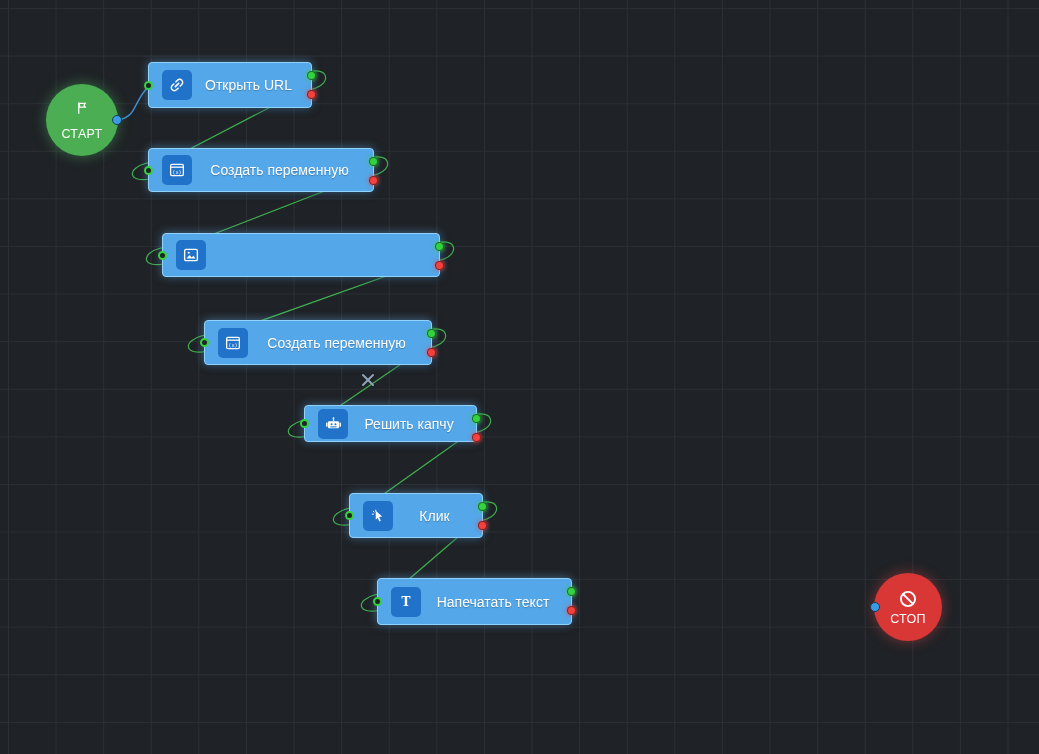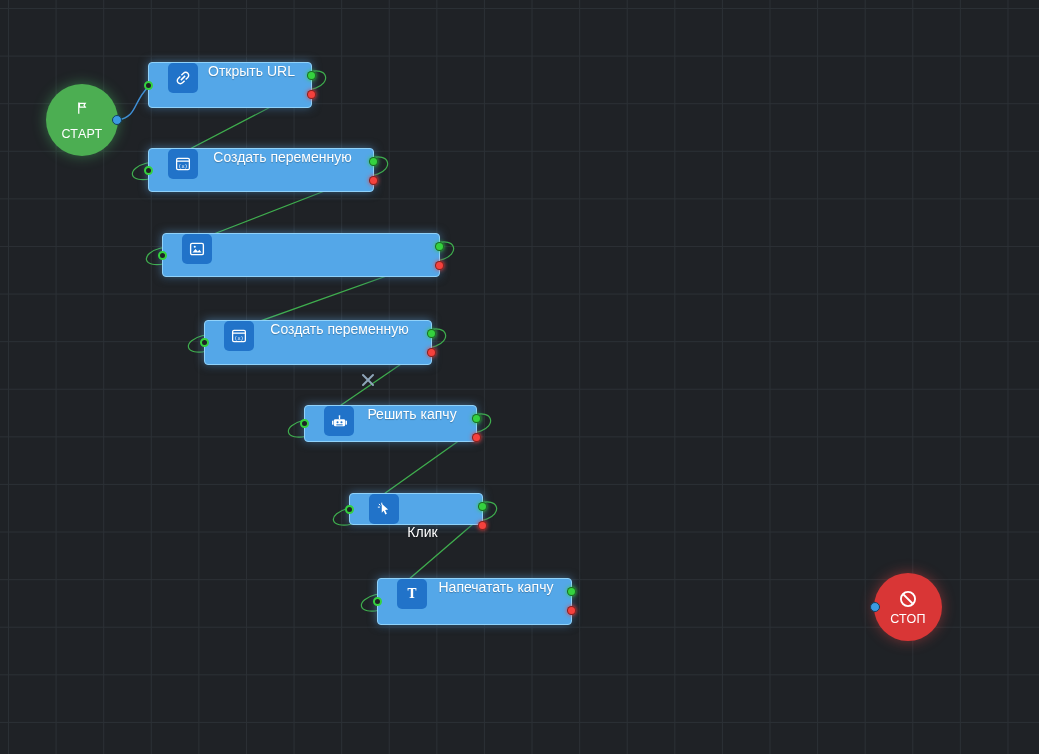--- a/index.html
+++ b/index.html
@@ -14,24 +14,24 @@
     background-image:
       linear-gradient(var(--grid-line,#2b3035) 1px,transparent 1px),
       linear-gradient(90deg,var(--grid-line,#2b3035) 1px,transparent 1px);
     background-size:47.6px 47.6px;
     background-position:8px 8px;
   }
   #wires{position:absolute;left:0;top:0;width:1039px;height:754px;}
   #nodes-layer{position:absolute;left:0;top:0;width:100%;height:100%;}
 
   .action-node{
-    position:absolute;display:flex;
+    position:absolute;display:flex;align-items:center;
     background:var(--node-fill,#54a7e8);
     border:1px solid var(--node-border,#90d2fa);
-    border-radius:4px;box-sizing:border-box;padding-left:19px;
+    border-radius:4px;box-sizing:border-box;padding-left:13px;
     box-shadow:0 0 10px var(--node-glow,rgba(110,185,250,.5)),2px 3px 6px rgba(0,0,0,.35);
   }
   .icon-box{
     width:30px;height:30px;border-radius:5px;flex:none;
     background:var(--icon-box,#2173c9);
     display:flex;align-items:center;justify-content:center;
   }
   .node-label{
     flex:1;text-align:center;color:var(--label-text,#fff);
     font-size:14px;white-space:nowrap;padding:0 10px 0 4px;
@@ -161,39 +161,39 @@
             <circle cx="12" cy="5.2" r="1.2" fill="#fff"></circle>
             <rect x="2.6" y="11" width="1.8" height="5" fill="#fff"></rect>
             <rect x="19.6" y="11" width="1.8" height="5" fill="#fff"></rect>
           </svg>
         </span>
         <span class="node-label">Решить капчу</span>
         <span class="port port-in"></span>
         <span class="port port-ok"></span>
         <span class="port port-fail"></span>
       </div>
-      <div class="action-node" style="left: 349px; top: 493px; width: 134px; height: 32px; flex-direction: column;">
+      <div class="action-node" style="left: 349px; top: 493px; width: 134px; height: 45px;">
         <span class="icon-box">
           <svg width="18" height="18" viewBox="0 0 24 24">
             <path d="M9 5l8.5 7.8-4 .6 2.3 4.8-2 1-2.3-4.9L9 17z" fill="#fff"></path>
             <path d="M5.2 5.2l1.9 1.9M3.8 9.5h2.7M9 3.6v2.7" stroke="#fff" stroke-width="1.3" fill="none"></path>
           </svg>
         </span>
         <span class="node-label">Клик</span>
         <span class="port port-in"></span>
         <span class="port port-ok"></span>
         <span class="port port-fail"></span>
       </div>
       <div class="action-node" style="left: 377px; top: 578px; width: 195px; height: 47px;">
         <span class="icon-box">
           <svg width="18" height="18" viewBox="0 0 24 24">
             <text x="12" y="17" font-size="16" font-weight="bold" font-family="DejaVu Serif, serif" fill="#fff" text-anchor="middle">T</text>
           </svg>
         </span>
-        <span class="node-label">Напечатать капчу</span>
+        <span class="node-label">Напечатать текст</span>
         <span class="port port-in"></span>
         <span class="port port-ok"></span>
         <span class="port port-fail"></span>
       </div>
     </div>
 
   <div class="circle-node start-node" style="left: 46px; top: 84px; width: 72px; height: 72px; gap: 8px;">
     <span class="circle-icon">
       <svg width="15" height="16" viewBox="0 0 24 24">
         <path d="M6 21V3" stroke="#fff" stroke-width="2" fill="none"></path>

